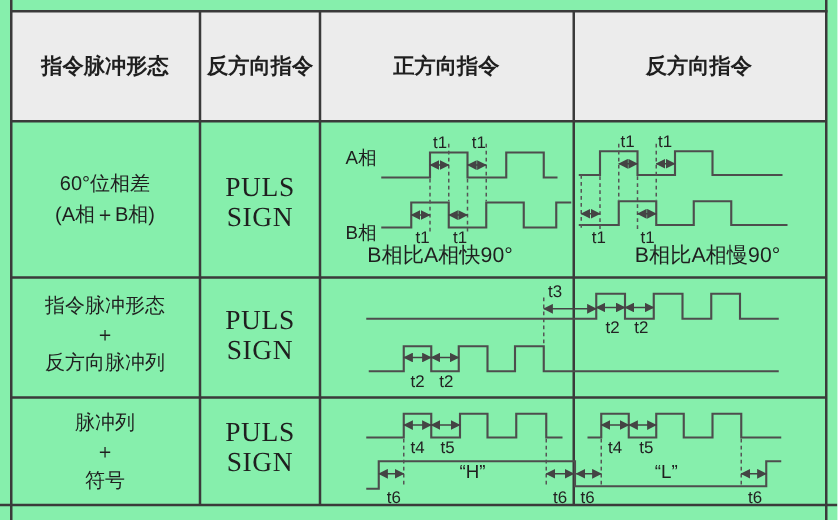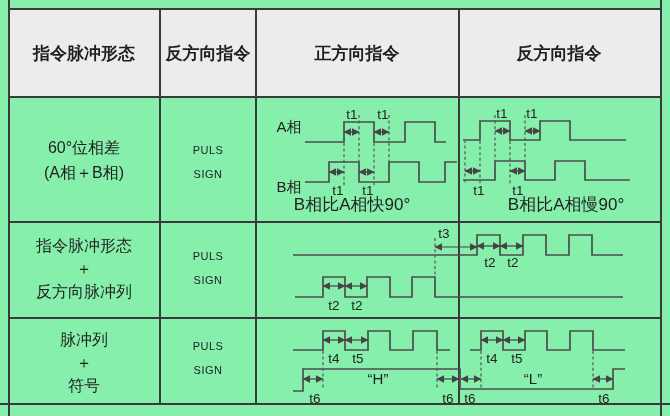--- a/index.html
+++ b/index.html
@@ -6,21 +6,21 @@
   .fig{
     position:relative;width:670px;height:416px;background:#86efac;overflow:hidden;
     font-family:"Liberation Sans", sans-serif;color:var(--text,#1f1f1f);
   }
   .fig svg{position:absolute;left:0;top:0;}
   .lbl{position:absolute;transform:translate(-50%,-50%);white-space:nowrap;text-align:center;}
   .hdr{font-size:17px;font-weight:bold;}
   .cell{font-size:16px;}
   .cell div{line-height:25px;}
   .cell.tight div{line-height:23px;}
-  .sig{font-size:11px;letter-spacing:.5px;}
+  .sig{font-size:22px;letter-spacing:.5px;font-family:Liberation Serif, serif;}
   .sig div{line-height:24px;}
   .tl{font-size:13.5px;color:#222;}
   .phase{font-size:15px;}
   .caption{font-size:17px;}
   .hl{font-size:15px;}
   .hdrbg{fill:var(--hdrbg,#ececec);}
   .grid line{stroke:var(--grid,#3a3a3a);stroke-width:2;}
   .wave path{stroke:var(--wave,#4d4d4d);stroke-width:1.7;fill:none;}
   .dash line{stroke:#555;stroke-width:1.2;stroke-dasharray:3 2.6;}
   .arr line{stroke:#444;stroke-width:1.2;}

